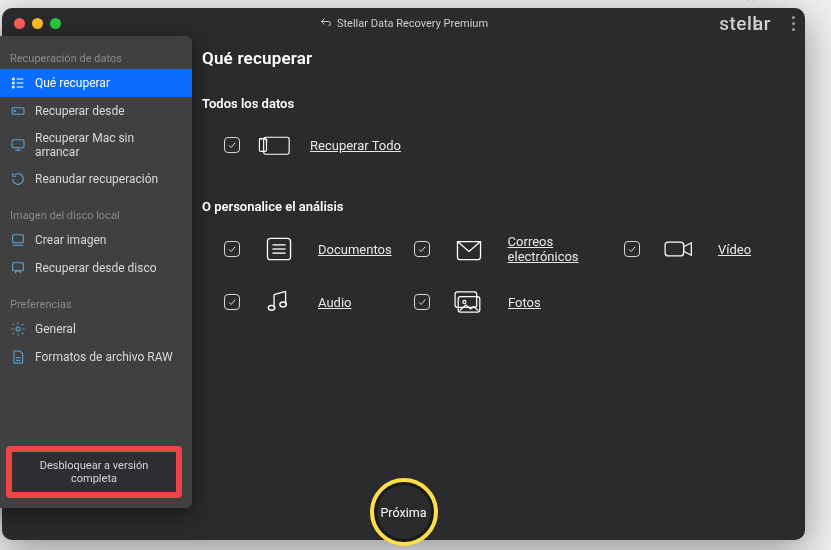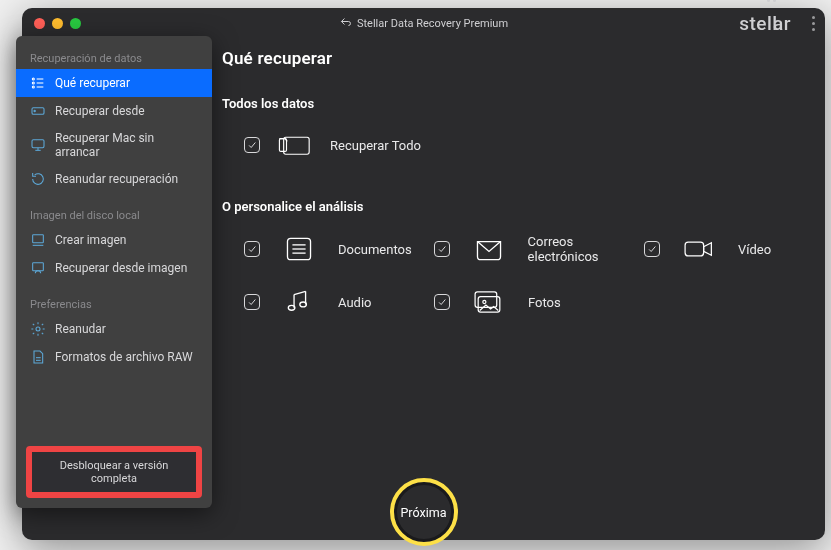--- a/index.html
+++ b/index.html
@@ -1,18 +1,18 @@
 <!DOCTYPE html>
 <html><head>
 <meta charset="utf-8">
 <style>
   * { box-sizing: border-box; margin: 0; padding: 0; font-family: -apple-system, BlinkMacSystemFont, "Segoe UI", Roboto, sans-serif; }
   body { background: #f0f0f0; width: 831px; height: 550px; overflow: hidden; }
   .window {
-    position: absolute; left: 22px; top: 8px; width: 803px; height: 532px;
+    position: absolute; left: 2px; top: 8px; width: 803px; height: 532px;
     background: #2b2b2d; border-radius: 10px; overflow: visible;
     box-shadow: 0 10px 40px rgba(0,0,0,0.4);
   }
   
   .titlebar { height: 30px; display: flex; align-items: center; position: relative; }
   .traffic { display: flex; gap: 7px; padding-left: 12px; }
   .dot { width: 11px; height: 11px; border-radius: 50%; }
   .close { background: #ff5f57; }
   .min  { background: #febc2e; }
   .max  { background: #28c840; }
@@ -49,21 +49,21 @@
   .allrow{ display:flex; align-items:center; gap:18px; margin-left:22px; margin-bottom:40px;}
   .grid{ display:flex; flex-wrap:wrap; margin-left:22px; column-gap:0; row-gap:24px; }
   .opt{ display:flex; align-items:center; gap:22px; width:190px; }
   .chk{
     width:16px;height:16px;border:1.6px solid #d8d8da;border-radius:4px;
     display:flex;align-items:center;justify-content:center; cursor:pointer;
   }
   .chk svg{ width:10px;height:10px; stroke:#d8d8da; stroke-width:2.4; fill:none; }
   .bigicon{ width:34px;height:28px; display:flex; align-items:center; justify-content:center;}
   .bigicon svg{ width:34px;height:28px; fill:none; stroke:#fff; stroke-width:1.6; }
-  .opt-label{ font-size:13px; color:#e9e9ea; }
+  .opt-label{ font-size:13px; color:#e9e9ea;text-decoration:underline; }
   
   .next-btn{
     position:absolute; left:50%; transform:translateX(-50%); bottom:-6px;
     width:68px;height:68px;border-radius:50%;
     background:#2b2b2d; border:4px solid #fde047; color:#fff;
     display:flex;align-items:center;justify-content:center; font-size:12.5px;
     cursor:pointer; box-shadow:0 0 0 3px #1a1a1c inset;
   }
 </style>
 </head>
@@ -150,32 +150,32 @@
         </span>
       <span>Crear imagen</span>
     </div>
     <div class="side-item">
       <span class="sicon">
           <svg viewBox="0 0 24 24">
             <rect x="4" y="4" width="16" height="12" rx="1"></rect>
             <path d="M8 20a4 4 0 0 1 8 0"></path>
           </svg>
         </span>
-      <span>Recuperar desde imagen</span>
+      <span>Recuperar desde disco</span>
     </div>
 
     <div class="side-sec-title" style="margin-top:10px">Preferencias</div>
     <div class="side-item">
       <span class="sicon">
           <svg viewBox="0 0 24 24">
             <circle cx="12" cy="12" r="3"></circle>
             <path d="M12 2v3M12 19v3M4.2 4.2l2.1 2.1M17.7 17.7l2.1 2.1M2 12h3M19 12h3M4.2 19.8l2.1-2.1M17.7 6.3l2.1-2.1"></path>
           </svg>
         </span>
-      <span>Reanudar</span>
+      <span>General</span>
     </div>
     <div class="side-item">
       <span class="sicon">
           <svg viewBox="0 0 24 24">
             <path d="M6 3h9l4 4v14H6z"></path>
             <line x1="9" y1="13" x2="16" y2="13"></line>
             <line x1="9" y1="17" x2="16" y2="17"></line>
           </svg>
         </span>
       <span>Formatos de archivo RAW</span>

